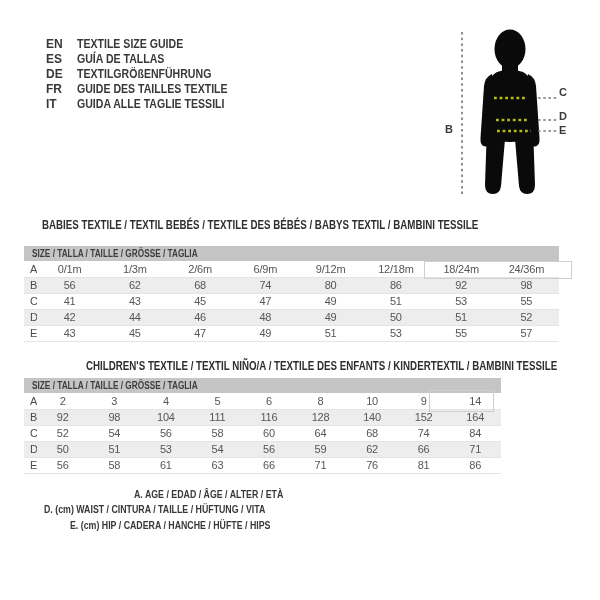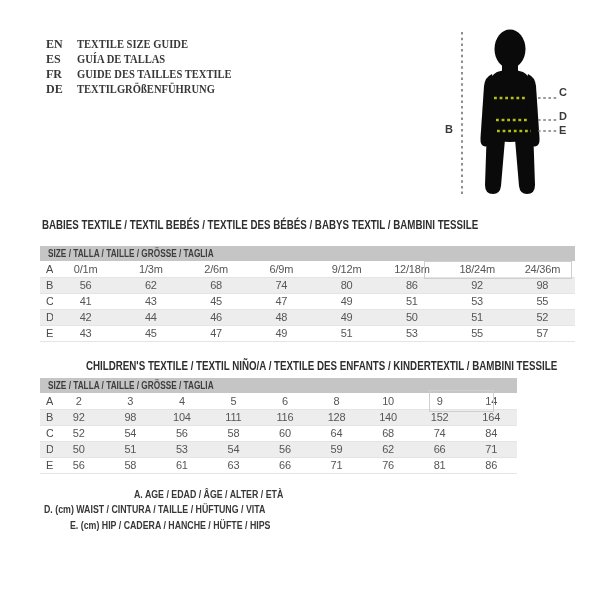--- a/index.html
+++ b/index.html
@@ -7,38 +7,38 @@
     position:relative;width:600px;height:600px;background:#ffffff;overflow:hidden;
     font-family:"Liberation Sans", sans-serif;color:#333;
   }
   .cond{display:inline-block;transform-origin:0 50%;white-space:nowrap;}
   .cx75{transform:scaleX(.75);}
   .cx80{transform:scaleX(.80);}
   .cx88{transform:scaleX(.88);}
 
   
   #langs{position:absolute;left:46px;top:37px;}
-  .lang-row{height:15px;line-height:15px;font-size:12px;font-weight:700;color:#383838;white-space:nowrap;font-family:Liberation Serif, serif;}
+  .lang-row{height:15px;line-height:15px;font-size:12px;font-weight:700;color:#383838;white-space:nowrap;}
   .lang-code{display:inline-block;width:31px;vertical-align:top;}
   .lang-name{vertical-align:top;}
 
   
   #figure{position:absolute;left:440px;top:14px;width:160px;height:200px;}
   #figure svg{position:absolute;left:0;top:0;}
   .fig-label{position:absolute;font-size:11px;font-weight:600;color:#3a3a3a;line-height:11px;}
   #lbl-b{left:5px;top:110px;}   
   #lbl-c{left:119px;top:73px;}  
   #lbl-d{left:119px;top:97px;}  
   #lbl-e{left:119px;top:111px;} 
 
   
   .tbl-title{position:absolute;left:42px;height:13px;line-height:13px;font-size:13px;font-weight:700;color:#2e2e2e;}
   #t1-title{top:218px;}
   #t2-title{top:359px;margin-left:44px;}
-  .size-table{position:absolute;left:40px;}
+  .size-table{position:absolute;left:24px;}
   #t1{top:246px;width:535px;}
   #t2{top:378px;width:477px;}
   .size-hdr{height:15px;line-height:15px;background:#c5c5c5;padding-left:8px;font-size:11px;font-weight:700;color:#3e3e3e;}
   .size-table table{border-collapse:collapse;table-layout:fixed;width:100%;margin-top:1px;}
   .size-table td{height:15px;line-height:15px;padding:0;font-size:11px;letter-spacing:-0.2px;color:#565656;text-align:center;overflow:hidden;}
   .size-table tr{border-bottom:1px solid #e4e4e4;}
   .size-table tr.alt{background:#ededed;}
   .size-table td.rowlbl{text-align:left;padding-left:6px;color:#4a4a4a;}
 
   
@@ -51,22 +51,23 @@
   .legend-line{height:15.4px;line-height:15.4px;font-size:11px;font-weight:700;color:#383838;white-space:nowrap;text-align:right;}
 </style>
 </head>
 <body>
 
 <div id="page">
 
   <div id="langs">
       <div class="lang-row"><span class="lang-code">EN</span><span class="lang-name cond cx88">TEXTILE SIZE GUIDE</span></div>
       <div class="lang-row"><span class="lang-code">ES</span><span class="lang-name cond cx88">GUÍA DE TALLAS</span></div>
+      <div class="lang-row"><span class="lang-code">DE</span><span class="lang-name cond cx88">TEXTILGRÖßENFÜHRUNG</span></div>
       <div class="lang-row"><span class="lang-code">FR</span><span class="lang-name cond cx88">GUIDE DES TAILLES TEXTILE</span></div>
-      <div class="lang-row"><span class="lang-code">DE</span><span class="lang-name cond cx88">TEXTILGRÖßENFÜHRUNG</span></div>
+      <div class="lang-row"><span class="lang-code">IT</span><span class="lang-name cond cx88">GUIDA ALLE TAGLIE TESSILI</span></div>
     </div>
 
   <div id="figure">
     <svg width="160" height="200" viewBox="0 0 160 200">
 
       <line x1="22" y1="18" x2="22" y2="180" stroke="#8e8e8e" stroke-width="2" stroke-dasharray="2.5 3.2"></line>
 
       <g fill="#0a0a0a">
         <ellipse cx="70" cy="35" rx="15.5" ry="19.5"></ellipse>
         <rect x="62" y="48" width="16" height="14"></rect>

